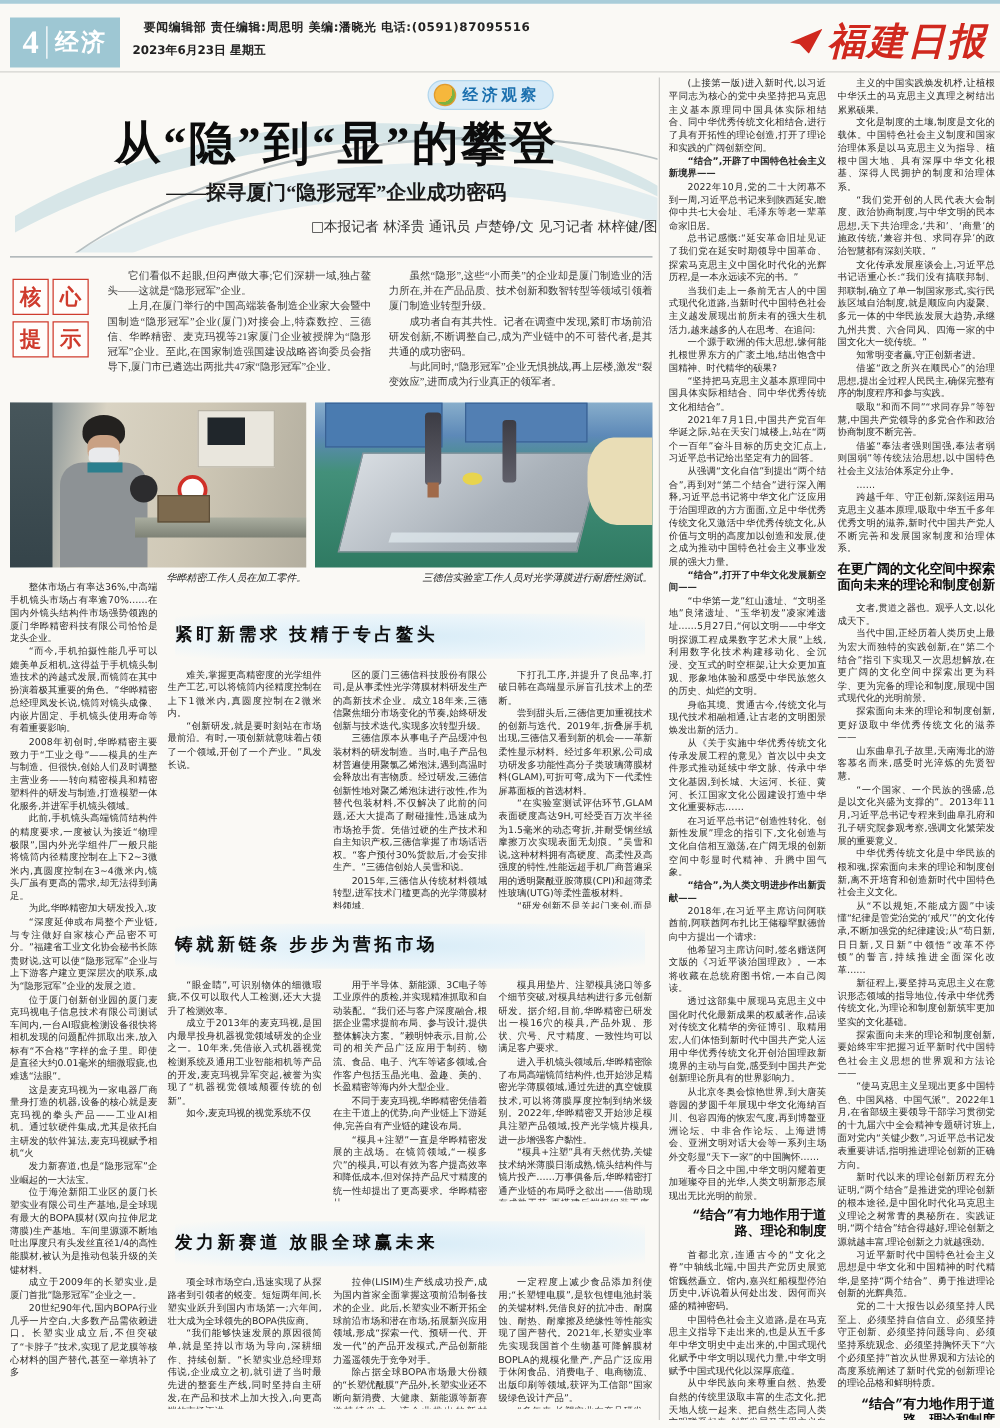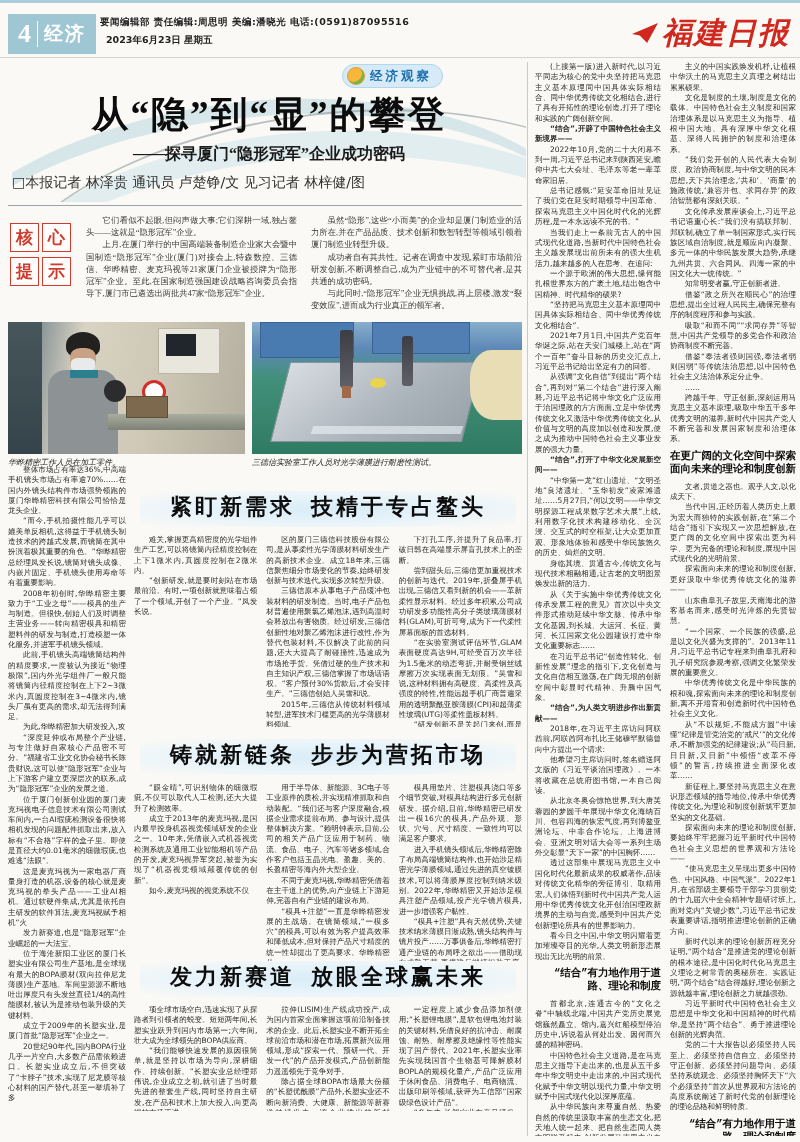--- a/index.html
+++ b/index.html
@@ -8,21 +8,21 @@
   .abs{position:absolute}
   
   #topline{left:0;top:0;width:800px;height:3px;background:#a9cdd9}
   #header{left:0;top:8px;width:800px;height:48px}
   #pagetag{left:8px;top:6px;width:88px;height:40px;background:#9ec7d3;color:#fff;
            display:flex;align-items:center;justify-content:center;gap:6px;
            font-family:"Liberation Serif",serif;font-weight:bold}
   #pagetag .num{font-size:26px}
   #pagetag .bar{width:1px;height:26px;background:#fff}
   #pagetag .sec{font-size:19px;letter-spacing:2px}
-  #deptline{left:100px;top:8px;font-size:9.5px;font-weight:bold;color:#222;letter-spacing:.5px}
+  #deptline{left:115px;top:8px;font-size:9.5px;font-weight:bold;color:#222;letter-spacing:.5px}
   #dateline{left:106px;top:26px;font-size:9.5px;font-weight:bold;color:#222}
   #masthead{right:10px;top:4px;height:42px;display:flex;align-items:center;gap:4px}
   #mast-flag{width:26px;height:20px;background:#d0281e;
              clip-path:polygon(0 55%,100% 0,58% 100%,30% 62%)}
   #mast-text{font-family:"Liberation Serif",serif;font-style:italic;font-weight:bold;
              font-size:30px;color:#d0281e;letter-spacing:2px}
   #hdr-rule{left:0;top:57px;width:800px;height:1px;background:#d4d4d0}
   
   #main{left:8px;top:62px;width:514px;height:1074px}
   #deco{left:4px;top:0;width:514px;height:140px;overflow:hidden}
@@ -34,52 +34,52 @@
          border-radius:12px;display:flex;align-items:center;gap:5px}
   #badge-icon{width:16px;height:16px;border-radius:50%;
               background:radial-gradient(circle at 35% 35%,#f6b73c 0 55%,#7cb342 56% 100%);
               border:1px solid #e09b2d}
   #badge-label{font-size:12.5px;font-weight:bold;color:#1a6fae;letter-spacing:3px;
                font-family:"Liberation Serif",serif}
   #title{left:0;top:28px;width:514px;text-align:center;font-family:"Liberation Serif",serif;
          font-weight:900;font-size:37px;color:#0c0c0c;letter-spacing:2px}
   #subtitle{left:0;top:82px;width:514px;text-align:center;font-family:"Liberation Serif",serif;
             font-weight:bold;font-size:16px;color:#1a1a1a}
-  #byline{left:0;top:112px;width:514px;text-align:left;font-size:14px;color:#333}
+  #byline{left:0;top:112px;width:514px;text-align:right;font-size:11px;color:#333}
   #title-rule{left:0;top:143px;width:514px;height:1px;background:#9aa4a8}
   
   #hint{left:0;top:151px;width:514px;height:104px}
   #hint-label{left:2px;top:10px;width:62px;display:grid;grid-template-columns:27px 27px;grid-gap:5px}
   #hint-label span{width:27px;height:27px;border:1.5px solid #cf3b2d;color:#cf3b2d;background:#fffdfb;
                    font-family:"Liberation Serif",serif;font-weight:bold;font-size:17px;
                    display:flex;align-items:center;justify-content:center}
   #hint-text{left:78px;top:2px;width:436px;height:100px;column-count:2;column-gap:14px;overflow:hidden}
   #hint-text p{margin:0;font-family:"Liberation Serif",serif;
                font-size:8.3px;line-height:12.2px;color:#3a3a3a;text-indent:2em;text-align:justify}
   
   .photo{position:absolute;top:260px;height:132px;overflow:hidden;background:#888}
   #ph1{left:0;width:237px;background:linear-gradient(100deg,#55646a 0%,#7d8b90 10%,#d9d3c3 30%,#cfc8b6 60%,#b3ae9f 100%)}
   #ph2{left:244px;width:270px;background:linear-gradient(180deg,#88aecb 0%,#5d89b8 20%,#43907a 42%,#2f7a62 100%)}
   .photo .el{position:absolute}
   .caption{position:absolute;top:395px;font-family:"Liberation Serif",serif;font-style:italic;
-           font-size:8px;color:#222;text-align:left}
+           font-size:8px;color:#222;text-align:right}
   #cap1{left:0;width:237px}
   #cap2{left:244px;width:270px}
   
   .bodytext p{margin:0;font-size:7.5px;line-height:10.3px;text-align:justify;text-indent:2em;color:#2b2b2b}
   #strip{left:0;top:403px;width:118px;height:657px;overflow:hidden}
   #sections{left:126px;top:415px;width:388px;height:659px;overflow:hidden}
-  .sec-head{height:36px;line-height:36px;text-align:center;font-family:Liberation Mono, monospace;
-            font-weight:bold;font-size:22px;letter-spacing:3px;color:#0d0d0d;margin:0 6px;
+  .sec-head{height:36px;line-height:36px;text-align:left;font-family:Liberation Serif, serif;
+            font-weight:bold;font-size:14px;letter-spacing:3px;color:#0d0d0d;margin:0 6px;
             background:radial-gradient(ellipse at center,#d8ecf7 0%,#e9f4fa 55%,rgba(250,249,245,0) 95%)}
   .sec-cols{display:flex;gap:9px;overflow:hidden}
   .sec-cols .col{flex:1;overflow:hidden}
   #s1 .sec-cols{height:192px}  #s1{margin-top:14px}
   #s2 .sec-cols{height:178px}  #s2{margin-top:12px}
-  #s3 .sec-cols{height:106px}  #s3{margin-top:0}
+  #s3 .sec-cols{height:106px}  #s3{margin-top:16px}
   .sec-head{margin-bottom:8px}
   
   #vrule{left:527px;top:62px;width:1px;height:1074px;background:#c9c9c6}
   #right{left:535px;top:62px;width:261px;height:1074px;display:flex;gap:9px}
   .ra-col{width:126px;overflow:hidden}
   .ra-col p{margin:0;font-size:7.5px;line-height:10.35px;text-align:justify;text-indent:2em;color:#2b2b2b}
   .ra-col p.lead{font-weight:bold}
   .ra-col p.head{font-weight:bold;text-indent:0;text-align:right;font-size:10.5px;line-height:13.5px;
                  margin:5px 0;font-family:Liberation Mono, monospace;color:#0d0d0d}
 </style>
@@ -255,22 +255,22 @@
       <p>2021年7月1日,中国共产党百年华诞之际,站在天安门城楼上,站在“两个一百年”奋斗目标的历史交汇点上,习近平总书记给出坚定有力的回答。</p>
       <p>从强调“文化自信”到提出“两个结合”,再到对“第二个结合”进行深入阐释,习近平总书记将中华文化广泛应用于治国理政的方方面面,立足中华优秀传统文化又激活中华优秀传统文化,从价值与文明的高度加以创造和发展,使之成为推动中国特色社会主义事业发展的强大力量。</p>
       <p class="lead">“结合”,打开了中华文化发展新空间——</p>
       <p>“中华第一龙”红山遗址、“文明圣地”良渚遗址、“玉华初发”凌家滩遗址……5月27日,“何以文明——中华文明探源工程成果数字艺术大展”上线,利用数字化技术构建移动化、全沉浸、交互式的时空框架,让大众更加直观、形象地体验和感受中华民族悠久的历史、灿烂的文明。</p>
       <p>身临其境、贯通古今,传统文化与现代技术相融相通,让古老的文明图景焕发出新的活力。</p>
       <p>从《关于实施中华优秀传统文化传承发展工程的意见》首次以中央文件形式推动延续中华文脉、传承中华文化基因,到长城、大运河、长征、黄河、长江国家文化公园建设打造中华文化重要标志……</p>
       <p>在习近平总书记“创造性转化、创新性发展”理念的指引下,文化创造与文化自信相互激荡,在广阔无垠的创新空间中彰显时代精神、升腾中国气象。</p>
       <p class="lead">“结合”,为人类文明进步作出新贡献——</p>
       <p>2018年,在习近平主席访问阿联酋前,阿联酋阿布扎比王储穆罕默德曾向中方提出一个请求:</p>
       <p>他希望习主席访问时,签名赠送阿文版的《习近平谈治国理政》。一本将收藏在总统府图书馆,一本自己阅读。</p>
+      <p>透过这部集中展现马克思主义中国化时代化最新成果的权威著作,品读对传统文化精华的旁征博引、取精用宏,人们体悟到新时代中国共产党人运用中华优秀传统文化开创治国理政新境界的主动与自觉,感受到中国共产党创新理论所具有的世界影响力。</p>
       <p>从北京冬奥会惊艳世界,到大唐芙蓉园的梦圆千年展现中华文化海纳百川、包容四海的恢宏气度,再到博鳌亚洲论坛、中非合作论坛、上海进博会、亚洲文明对话大会等一系列主场外交彰显“天下一家”的中国胸怀……</p>
-      <p>透过这部集中展现马克思主义中国化时代化最新成果的权威著作,品读对传统文化精华的旁征博引、取精用宏,人们体悟到新时代中国共产党人运用中华优秀传统文化开创治国理政新境界的主动与自觉,感受到中国共产党创新理论所具有的世界影响力。</p>
       <p>看今日之中国,中华文明闪耀着更加璀璨夺目的光华,人类文明新形态展现出无比光明的前景。</p>
       <p class="head">“结合”有力地作用于道路、理论和制度</p>
       <p>首都北京,连通古今的“文化之脊”中轴线北端,中国共产党历史展览馆巍然矗立。馆内,嘉兴红船模型停泊历史中,诉说着从何处出发、因何而兴盛的精神密码。</p>
       <p>中国特色社会主义道路,是在马克思主义指导下走出来的,也是从五千多年中华文明史中走出来的,中国式现代化赋予中华文明以现代力量,中华文明赋予中国式现代化以深厚底蕴。</p>
       <p>从中华民族向来尊重自然、热爱自然的传统里汲取丰富的生态文化,把天地人统一起来、把自然生态同人类文明联系起来,创新发展马克思主义自然观,习近平生态文明思想标注着中华文明对人类文明作出新的贡献。</p>
     </div>
   <div class="ra-col">
 
   <p>主义的中国实践焕发机杼,让植根中华沃土的马克思主义真理之树结出累累硕果。</p>
       <p>文化是制度的土壤,制度是文化的载体。中国特色社会主义制度和国家治理体系是以马克思主义为指导、植根中国大地、具有深厚中华文化根基、深得人民拥护的制度和治理体系。</p>

